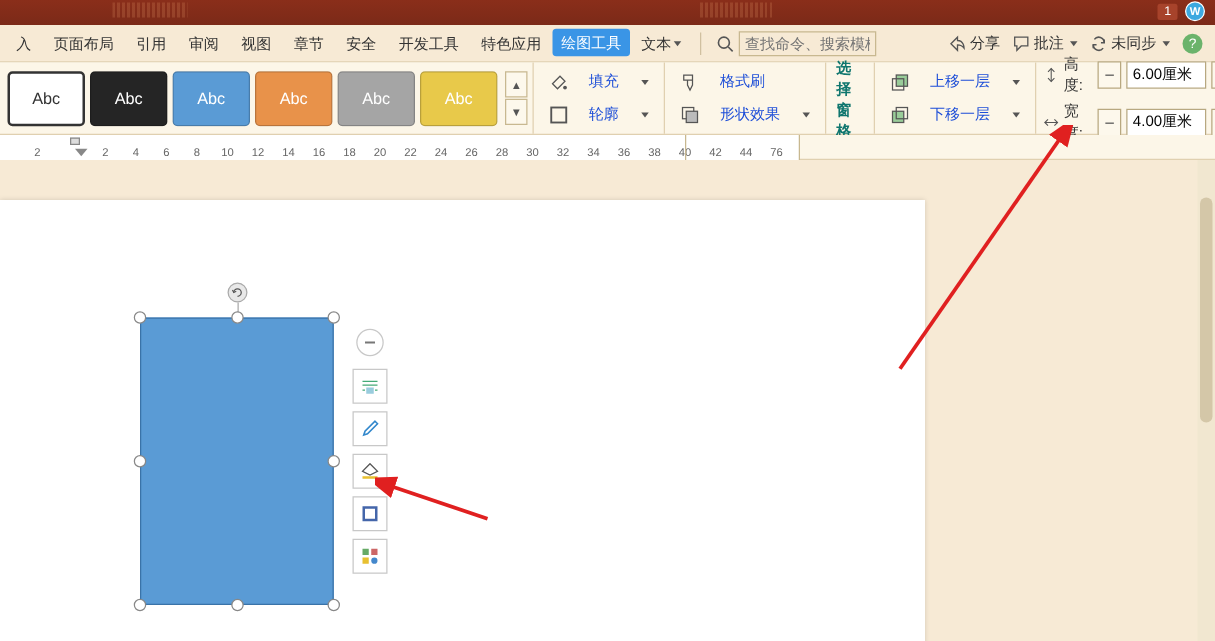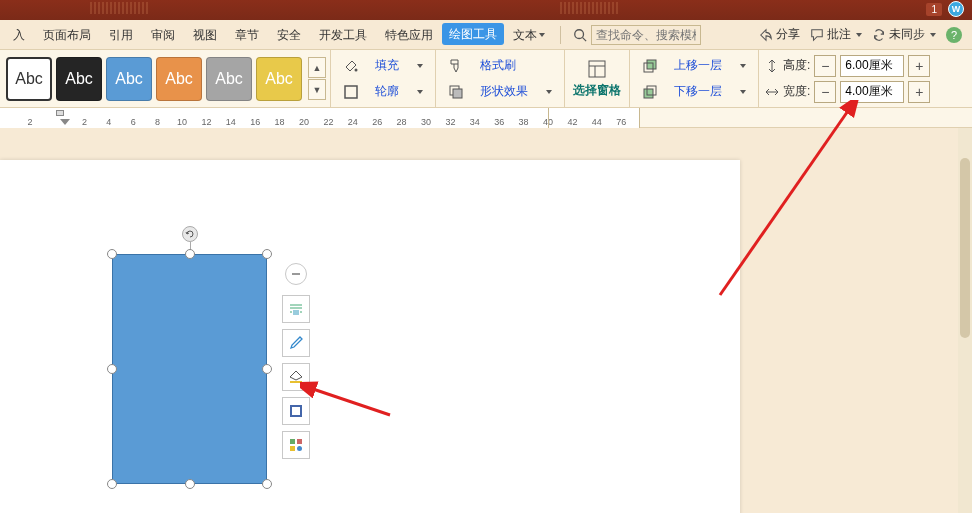--- a/index.html
+++ b/index.html
@@ -23,21 +23,21 @@
   .search-input { border: 1px solid #c8b890; background: #f7ead5; width: 110px; height: 20px; padding: 0 4px; font-size: 12px; color: #999; }
   .right-menu { margin-left: auto; display: flex; align-items: center; gap: 10px; padding-right: 6px; }
   .right-item { display: flex; align-items: center; gap: 3px; color: #333; cursor: pointer; }
   .dd::after { content: ""; display: inline-block; margin-left: 2px; border-left: 3px solid transparent; border-right: 3px solid transparent; border-top: 4px solid #555; }
   .tiny-icon { width: 14px; height: 14px; }
   .help-icon { width: 16px; height: 16px; border-radius: 50%; background: #6bb36b; color: #fff; font-size: 11px; text-align: center; line-height: 16px; }
 
   .toolbar { height: 58px; background: #fcf6e8; border-bottom: 1px solid #e0d0b0; display: flex; align-items: stretch; }
   .style-gallery { display: flex; align-items: center; gap: 4px; padding: 6px 4px 6px 6px; border-right: 1px solid #e0d0b0; }
   .style-gallery-scroll { display: flex; gap: 4px; }
-  .swatch { width: 46px; height: 44px; border-radius: 4px; display: flex; align-items: center; justify-content: center; color: #fff; font-size: 16px; border: 1px solid rgba(0,0,0,.2); cursor: pointer; }
+  .swatch { width: 62px; height: 44px; border-radius: 4px; display: flex; align-items: center; justify-content: center; color: #fff; font-size: 13px; border: 1px solid rgba(0,0,0,.2); cursor: pointer; }
   .gallery-btns { display: flex; flex-direction: column; gap: 1px; margin-left: 2px; }
   .gallery-btn { width: 18px; height: 21px; border: 1px solid #c8b890; background: #fdf8ec; display: flex; align-items: center; justify-content: center; cursor: pointer; font-size: 9px; color: #555; }
 
   .tool-group { display: flex; flex-direction: column; justify-content: center; gap: 4px; padding: 0 8px; border-right: 1px solid #e0d0b0; }
   .tool-btn { display: flex; align-items: center; gap: 16px; height: 22px; padding: 0 4px; cursor: pointer; color: #1d4ed8; white-space: nowrap; }
   .tool-btn .ti { width: 16px; height: 16px; }
   .dd-sm::after { content: ""; display: inline-block; margin-left: 2px; border-left: 3px solid transparent; border-right: 3px solid transparent; border-top: 4px solid #555; }
 
   .big-tool { display: flex; flex-direction: column; align-items: center; justify-content: center; padding: 0 8px; gap: 2px; border-right: 1px solid #e0d0b0; cursor: pointer; }
   .big-tool .bi { width: 22px; height: 22px; }

